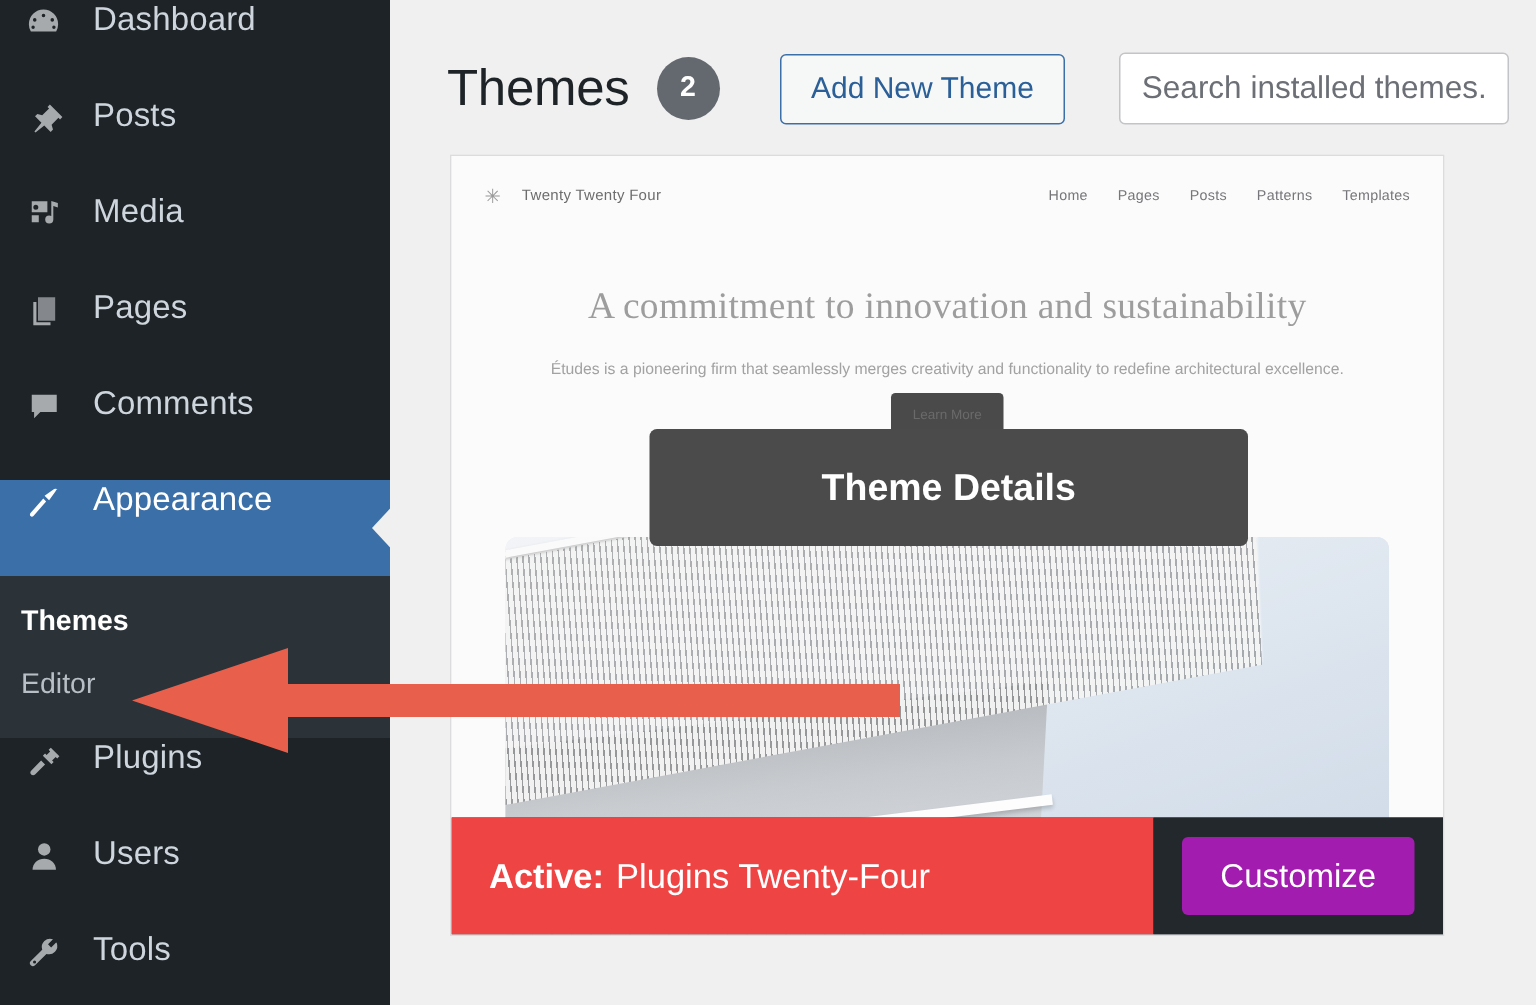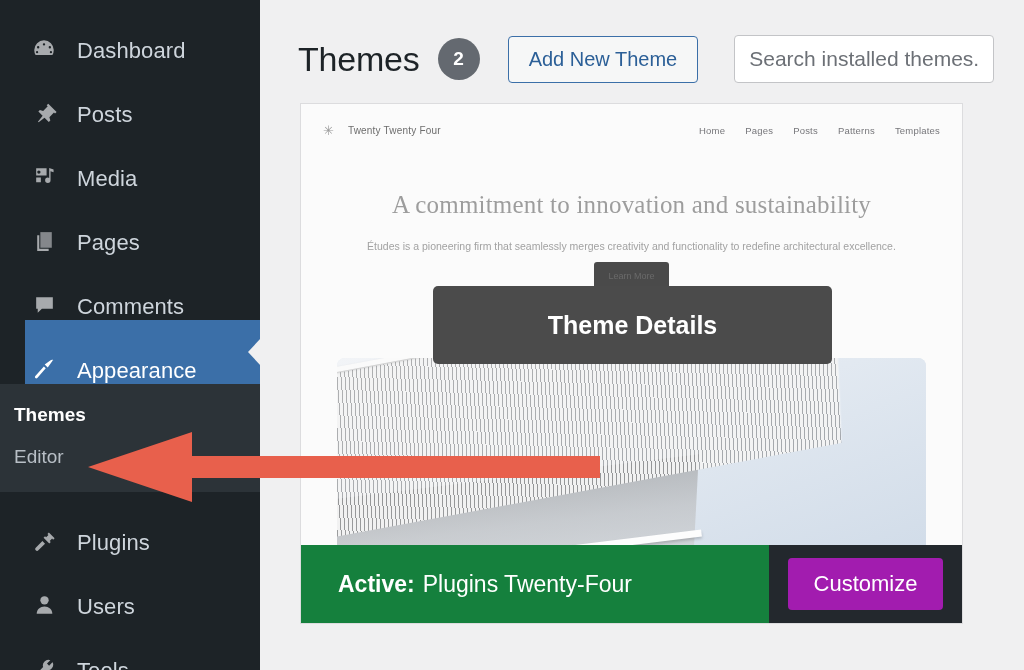--- a/index.html
+++ b/index.html
@@ -13,27 +13,26 @@
 
   
   .sidebar {
     position: absolute; left: 0; top: 0;
     width: 260px; height: 670px;
     background: #1d2327;
     z-index: 5;
   }
   .menu-item {
     position: relative;
-    display: flex; align-items: flex-end;
+    display: flex; align-items: flex-start;
     height: 64px;
-    padding-left: 4px;
+    padding-left: 14px;
     color: #ced5dc;
     font-size: 22px;
     letter-spacing: .1px;
-    margin-left: 25px;
   }
   .menu-item .mi-label { margin-left: 18px; white-space: nowrap; }
   .menu-item.active {
     background: #3b6fa8;
     color: #ffffff;
     font-weight: 400;
   }
   .menu-item.active .mi-icon svg { fill: #ffffff; }
   .menu-item.active::after {
     content: "";
@@ -87,21 +86,21 @@
     margin-left: 18px;
     width: 42px; height: 42px;
     border-radius: 50%;
     background: #646970;
     color: #ffffff;
     font-size: 19px;
     display: flex; align-items: center; justify-content: center;
     font-weight: 600;
   }
   .btn-add-theme {
-    margin-left: 28px;
+    margin-left: 40px;
     border: 1px solid #3b6fa8;
     background: #f6f7f7;
     color: #2b5f97;
     font-size: 20px;
     padding: 11px 20px;
     border-radius: 4px;
     font-family: "Liberation Sans", sans-serif;
     white-space: nowrap;
     cursor: pointer;
   }
@@ -265,22 +264,22 @@
     left: 0; bottom: 0;
     width: 100%; height: 78px;
     background: #1d2327;
     display: flex; align-items: center;
     z-index: 6;
   }
   .tf-left {
     flex: 1 1 auto;
     height: 100%;
     display: flex; align-items: center;
-    padding-left: 37px;
-    background: #15803d;
+    padding-left: 25px;
+    background: #ef4444;
     color: #ffffff;
     font-size: 23px;
     white-space: nowrap;
   }
   .tf-left b { font-weight: bold; margin-right: 8px; }
   .tf-right {
     flex: 0 0 193px;
     height: 100%;
     background: #23282d;
     display: flex; align-items: center; justify-content: center;

